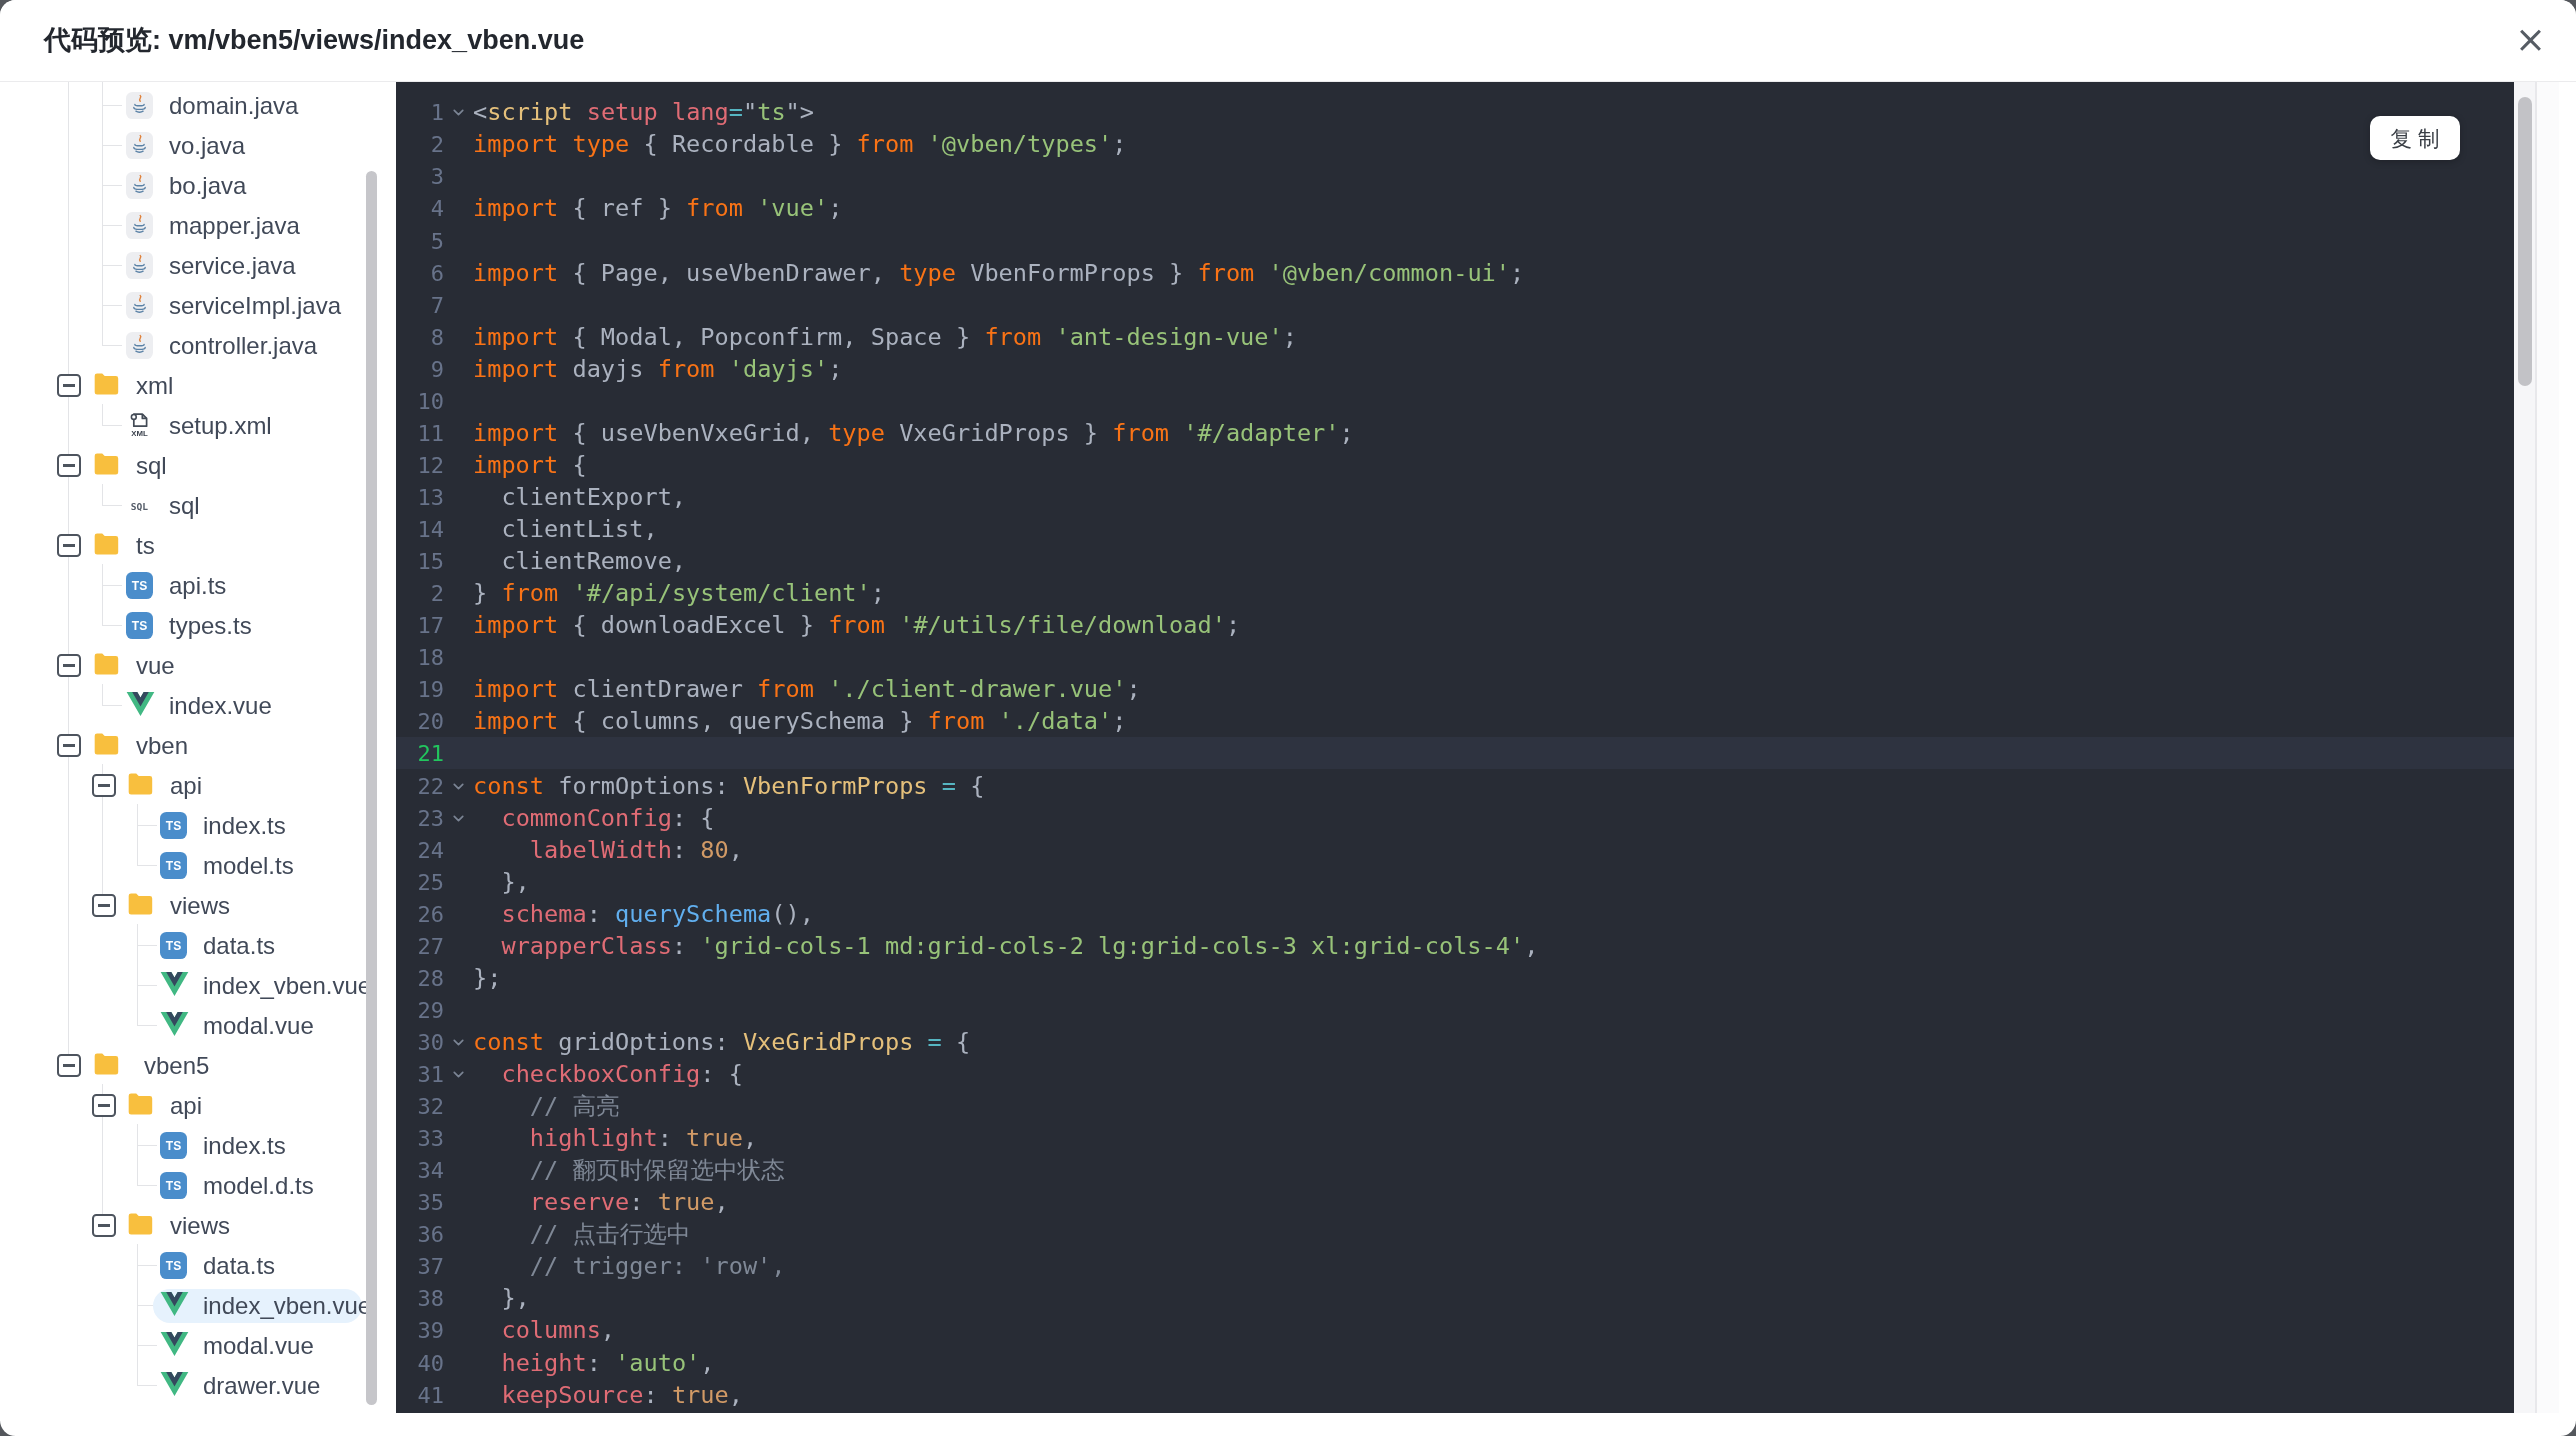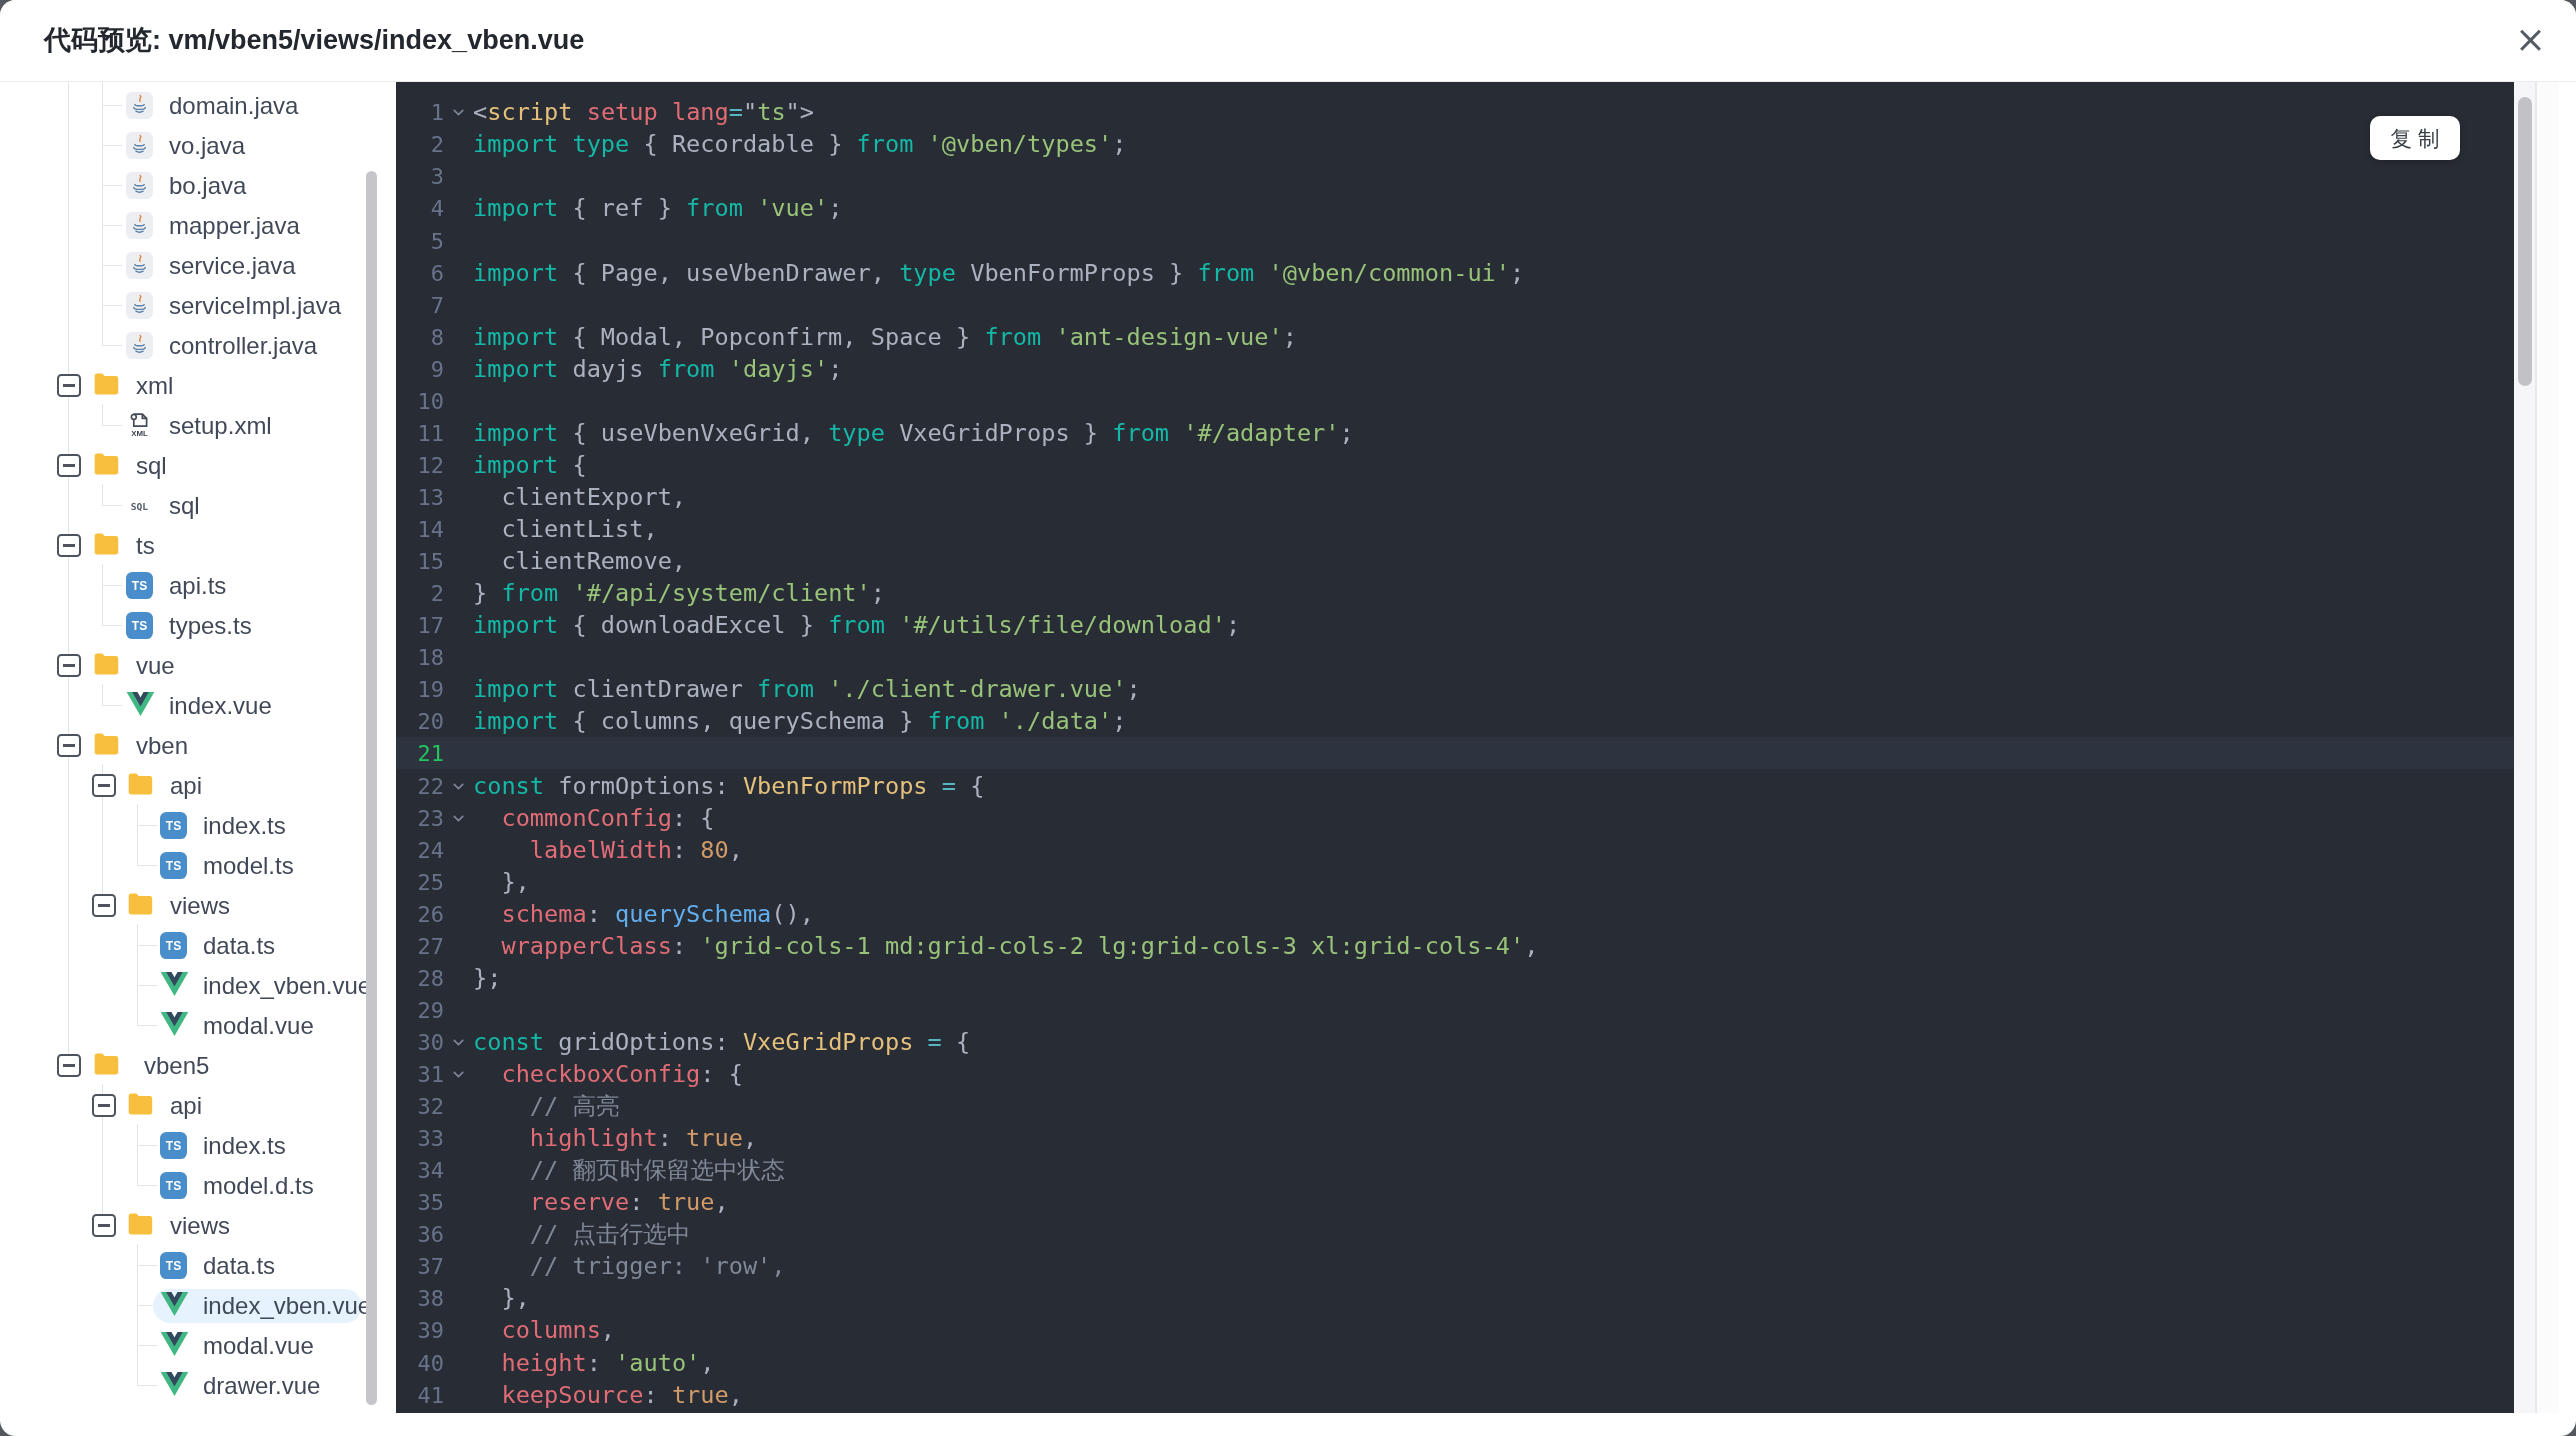--- a/index.html
+++ b/index.html
@@ -26,21 +26,21 @@
   .sb-thumb{position:absolute;background:#c6c6ca;border-radius:5.7px;}
   
   .editor{position:absolute;left:396px;top:0;width:2118px;height:1331px;background:#282c35;overflow:hidden;
     font-family:"DejaVu Sans Mono",monospace;}
   .cline{position:absolute;left:0;width:2118px;height:32px;display:flex;align-items:center;}
   .cline.cur{background:#2e3340;}
   .cline .num{width:48px;flex:0 0 48px;text-align:right;font-size:22px;color:#68738a;}
   .cline.cur .num{color:#22c55e;}
   .cline .fold{width:29px;flex:0 0 29px;display:flex;align-items:center;justify-content:center;cursor:pointer;}
   .cline .src{white-space:pre;font-size:23.6px;color:#abb2bf;}
-  .tk-kw{color:#14b8a6;} .tk-str{color:#98c379;} .tk-prop{color:#e06c75;} .tk-typ{color:#e5c07b;}
+  .tk-kw{color:#f97316;} .tk-str{color:#98c379;} .tk-prop{color:#e06c75;} .tk-typ{color:#e5c07b;}
   .tk-num{color:#d19a66;} .tk-fn{color:#61afef;} .tk-op{color:#56b6c2;} .tk-pln{color:#abb2bf;} .tk-cmt{color:#7f8896;}
   .copy-btn{position:absolute;right:54px;top:34px;width:90px;height:44px;background:#ffffff;border:none;border-radius:10px;
     font-size:21.5px;color:#3a3f46;font-family:"Liberation Sans",sans-serif;cursor:pointer;box-shadow:0 1.4px 7.2px rgba(0,0,0,.22);}
   
   .code-sb{position:absolute;left:2514px;top:0;width:21.5px;height:1331px;background:#f6f6f8;}
   .code-sb .thumb{position:absolute;left:3.6px;top:15px;width:14.3px;height:289px;background:#c2c2c6;border-radius:7.2px;cursor:pointer;}
   .gut-div{position:absolute;left:2535px;top:0;width:2.1px;height:1331px;background:#e8e8eb;}
   .gut2{position:absolute;left:2537px;top:0;width:21.5px;height:1331px;background:#fbfbfc;}
 </style>
 </head>

